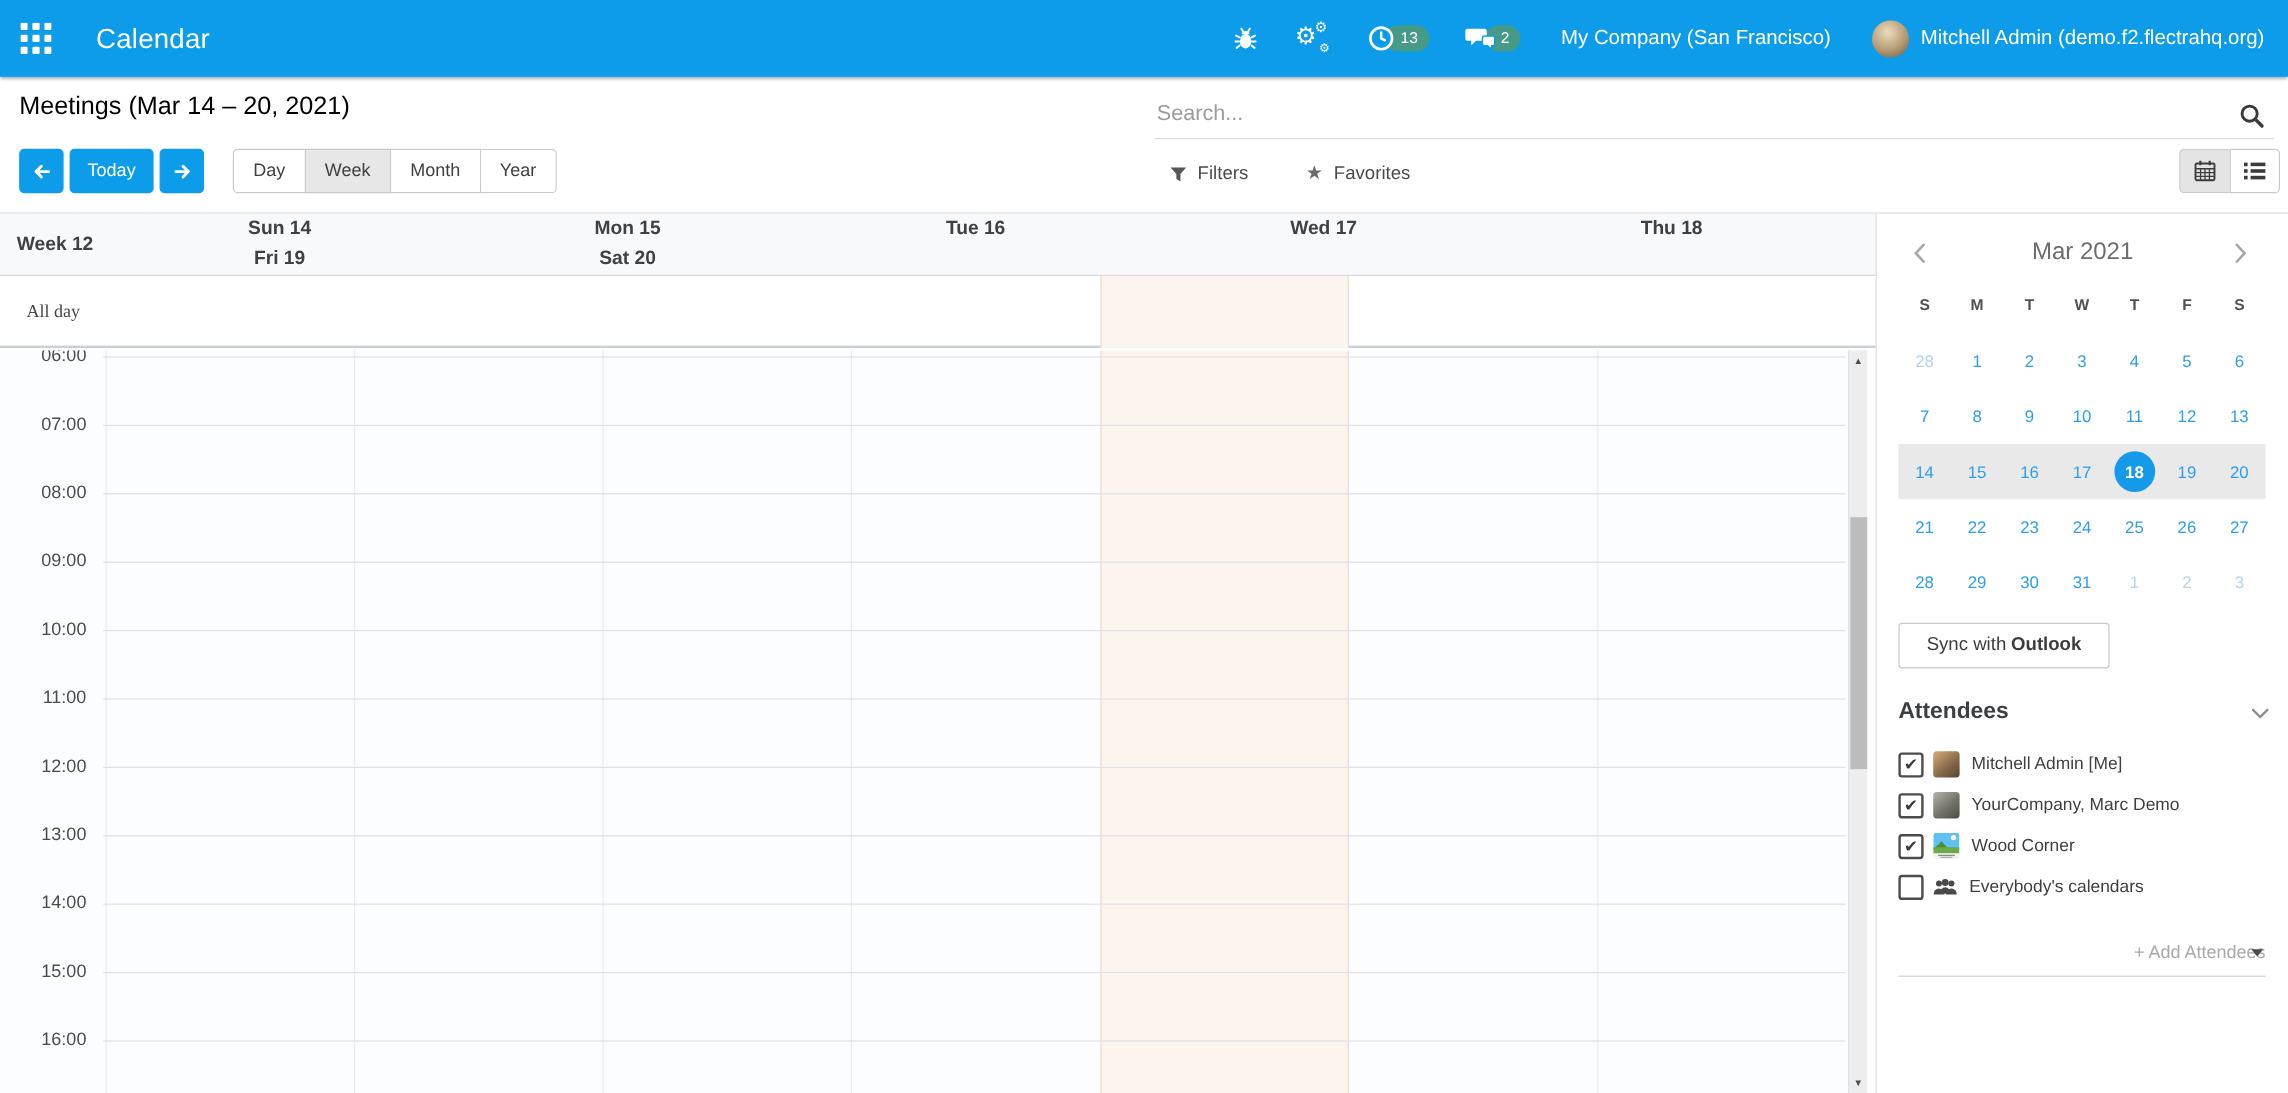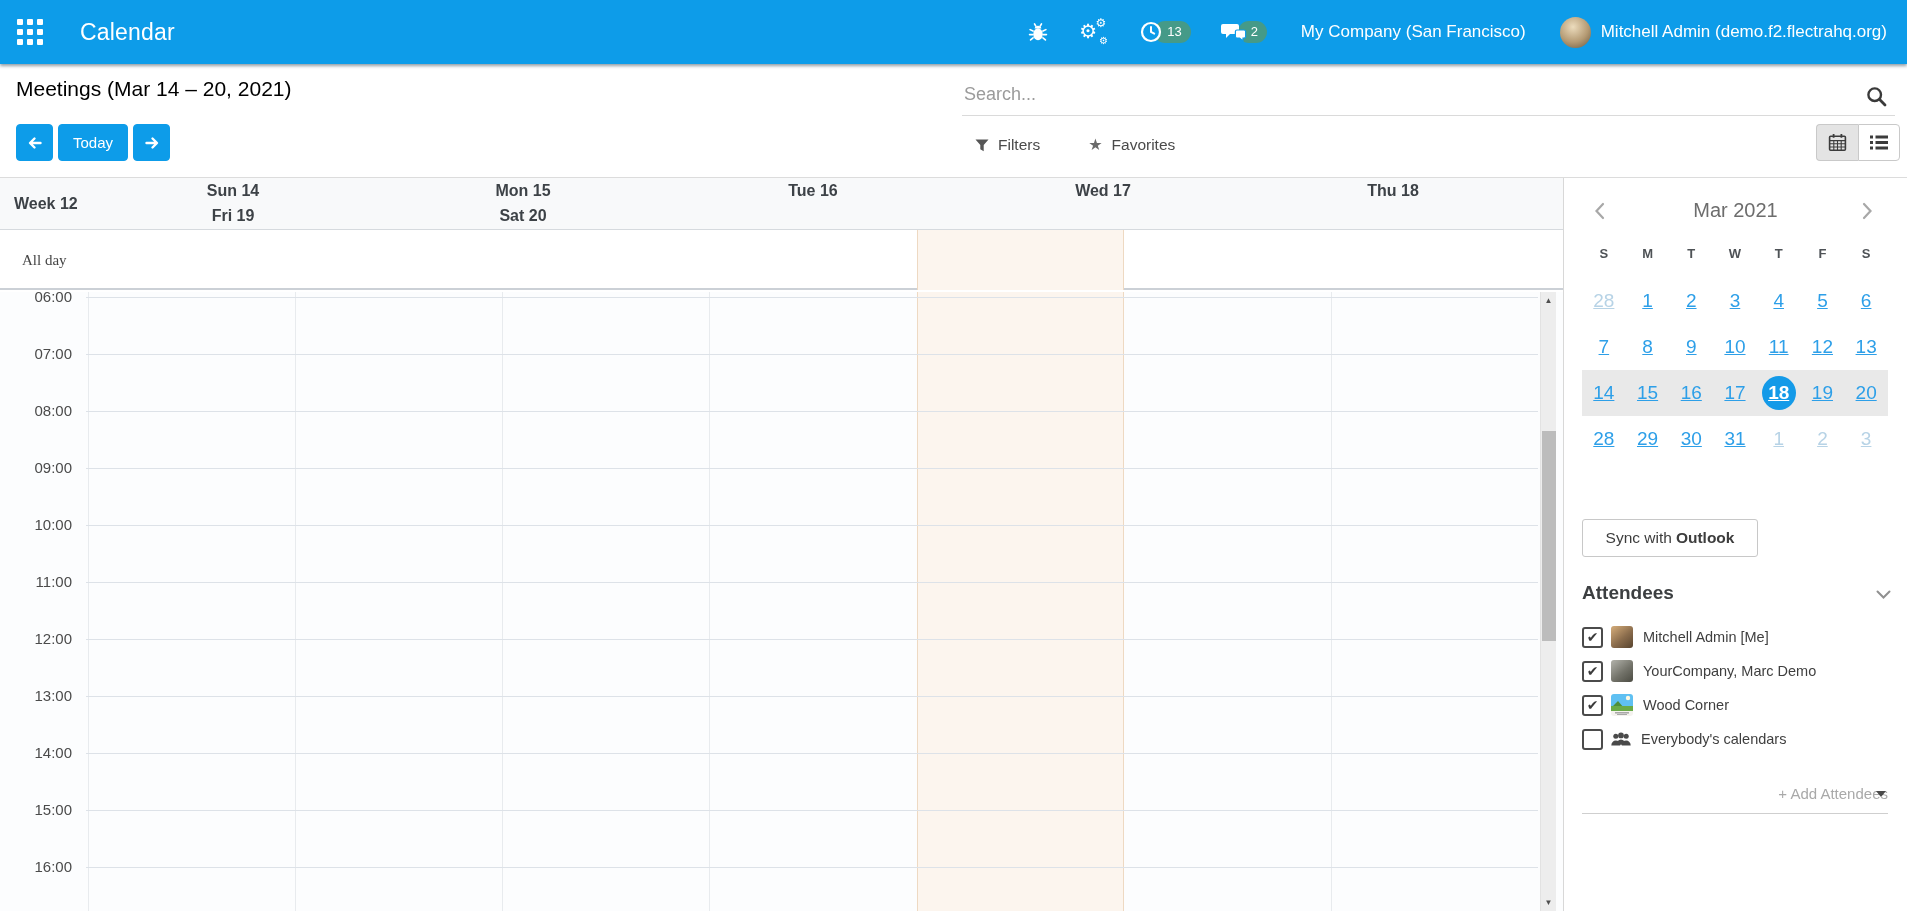--- a/index.html
+++ b/index.html
@@ -96,22 +96,22 @@
   .sidebar { position:absolute; left:1564px; top:178px; width:343px; height:733px; background:#fff; }
   .mc-nav { position:absolute; top:24px; cursor:pointer; }
   .mc-prev { left:30px; } .mc-next { right:34px; }
   .mc-title { position:absolute; left:0; right:0; top:21px; text-align:center; font-size:20px; color:#6d6d6d; }
   .mc-weekdays { position:absolute; left:18px; top:68px; width:306px; display:grid; grid-template-columns:repeat(7,1fr); }
   .mc-wd { text-align:center; font-size:13px; font-weight:700; color:#4e5256; }
   .mc-weeks { position:absolute; left:18px; top:100px; width:306px; }
   .mc-week { display:grid; grid-template-columns:repeat(7,1fr); height:46px; }
   .mc-week.current { background:#e9e9e9; }
   .mc-cell { display:flex; align-items:center; justify-content:center; cursor:pointer; }
-  .mc-daynum { font-size:19px; color:var(--date-link); width:34px; height:34px; display:flex;
-    align-items:center; justify-content:center;text-decoration:underline; }
+  .mc-daynum { font-size:14px; color:var(--date-link); width:34px; height:34px; display:flex;
+    align-items:center; justify-content:center; }
   .mc-daynum.muted { color:#b7d3e6; }
   .mc-daynum.selected { background:#149ae8; color:#fff; font-weight:700; border-radius:50%; }
   .sync-btn { position:absolute; left:18px; top:341px; width:176px; height:38px; background:#fff;
     border:1px solid #c8c8c8; border-radius:3px; font-size:15.5px; color:#3d3d3d; font-family:inherit;
     cursor:pointer; display:flex; align-items:center; justify-content:center; }
   .sync-bold { font-weight:700; margin-left:4px; }
   .att-title { position:absolute; left:18px; top:404px; font-size:19px; font-weight:700; color:#3c3f41; }
   .att-collapse { position:absolute; right:16px; top:412px; cursor:pointer; }
   .att-list { position:absolute; left:18px; top:442px; width:306px; }
   .att-row { display:flex; align-items:center; height:34px; cursor:pointer; }
@@ -209,20 +209,26 @@
       <svg width="16" height="16" viewBox="0 0 16 16">
         <path d="M13.5 8 H3.5 M7.5 3.5 L3 8 L7.5 12.5" stroke="#ffffff" stroke-width="2.4" fill="none" stroke-linecap="round" stroke-linejoin="round"></path>
       </svg>
     </div>
     <button class="btn-blue btn-today">Today</button>
     <div class="btn-blue btn-arrow">
       <svg width="16" height="16" viewBox="0 0 16 16">
         <path d="M2.5 8 H12.5 M8.5 3.5 L13 8 L8.5 12.5" stroke="#ffffff" stroke-width="2.4" fill="none" stroke-linecap="round" stroke-linejoin="round"></path>
       </svg>
     </div>
+    <div class="seg-group">
+        <button class="seg-btn">Day</button>
+        <button class="seg-btn active">Week</button>
+        <button class="seg-btn">Month</button>
+        <button class="seg-btn">Year</button>
+      </div>
   </div>
 
   <div class="search-wrap">
     <input class="search-input" type="text" placeholder="Search..." style="">
     <span class="search-icon">
       <svg width="21" height="21" viewBox="0 0 21 21">
         <circle cx="8.7" cy="8.7" r="6.3" stroke="#3a3a3a" stroke-width="2.4" fill="none"></circle>
         <path d="M13.6 13.6 L19 19" stroke="#3a3a3a" stroke-width="2.8" stroke-linecap="round"></path>
       </svg>
     </span>
@@ -410,20 +416,43 @@
         </div>
         <div class="mc-cell">
           <span class="mc-daynum">19</span>
         </div>
         <div class="mc-cell">
           <span class="mc-daynum">20</span>
         </div>
       </div>
       <div class="mc-week">
         <div class="mc-cell">
+          <span class="mc-daynum">21</span>
+        </div>
+        <div class="mc-cell">
+          <span class="mc-daynum">22</span>
+        </div>
+        <div class="mc-cell">
+          <span class="mc-daynum">23</span>
+        </div>
+        <div class="mc-cell">
+          <span class="mc-daynum">24</span>
+        </div>
+        <div class="mc-cell">
+          <span class="mc-daynum">25</span>
+        </div>
+        <div class="mc-cell">
+          <span class="mc-daynum">26</span>
+        </div>
+        <div class="mc-cell">
+          <span class="mc-daynum">27</span>
+        </div>
+      </div>
+      <div class="mc-week">
+        <div class="mc-cell">
           <span class="mc-daynum">28</span>
         </div>
         <div class="mc-cell">
           <span class="mc-daynum">29</span>
         </div>
         <div class="mc-cell">
           <span class="mc-daynum">30</span>
         </div>
         <div class="mc-cell">
           <span class="mc-daynum">31</span>

